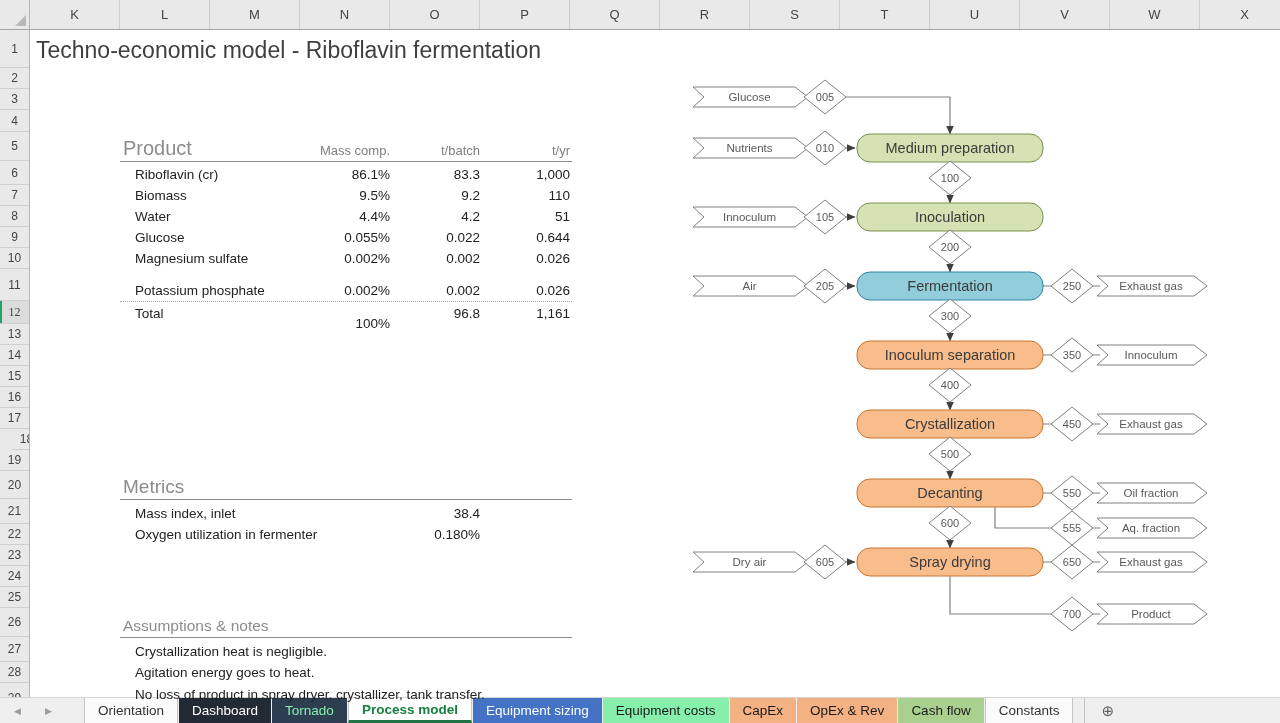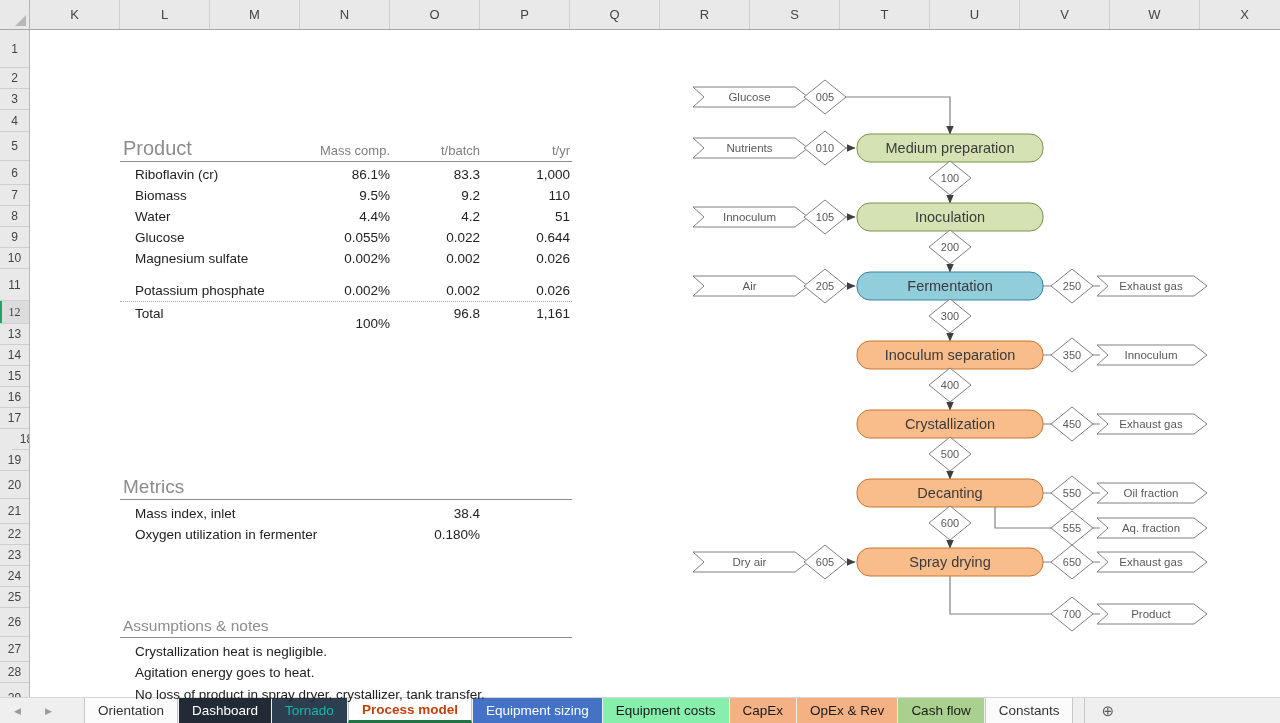--- a/index.html
+++ b/index.html
@@ -102,20 +102,21 @@
       <div class="rowcell" style="height: 21px;">22</div>
       <div class="rowcell" style="height: 21px;">23</div>
       <div class="rowcell" style="height: 21px;">24</div>
       <div class="rowcell" style="height: 21px;">25</div>
       <div class="rowcell" style="height: 29px;">26</div>
       <div class="rowcell" style="height: 25px;">27</div>
       <div class="rowcell" style="height: 21px;">28</div>
       <div class="rowcell" style="height: 30px;">29</div>
     </div>
 
+  <div class="sheet-title">Techno-economic model - Riboflavin fermentation</div>
 
   <div class="heading h-product">Product</div>
   <div class="cellline num colhead-lbl" style="left:250px;top:140px;width:140px;">Mass comp.</div>
   <div class="cellline num colhead-lbl" style="left:390px;top:140px;width:90px;">t/batch</div>
   <div class="cellline num colhead-lbl" style="left:480px;top:140px;width:90px;">t/yr</div>
   <div class="rule" style="left:120px;top:161px;width:452px;"></div>
   <div class="rule dotted" style="left:120px;top:301px;width:452px;"></div>
   <div id="productRows"></div>
 
   <div class="heading h-metrics">Metrics</div>
@@ -227,22 +228,22 @@
     </svg>
 
   <div class="tabbar">
     <div class="navbtns">
       <span>◀</span>
       <span>▶</span>
     </div>
     <div id="tabs" style="display:flex;align-items:stretch;text-align:right;">
         <div class="tab plain" style="color: rgb(51, 51, 51);">Orientation</div>
         <div class="tab colored" style="background: rgb(34, 43, 53); color: rgb(255, 255, 255);">Dashboard</div>
-        <div class="tab colored" style="background: rgb(44, 62, 80); color: #14b8a6;">Tornado</div>
-        <div class="tab activetab" style="background: rgb(255, 255, 255); color: #c2410c;">Process model</div>
+        <div class="tab colored" style="background: rgb(44, 62, 80); color: #86efac;">Tornado</div>
+        <div class="tab activetab" style="background: rgb(255, 255, 255); color: #15803d;">Process model</div>
         <div class="tab colored" style="background: rgb(68, 114, 196); color: rgb(255, 255, 255);">Equipment sizing</div>
         <div class="tab lightcolored" style="background: #86efac; color: rgb(26, 26, 26);">Equipment costs</div>
         <div class="tab lightcolored" style="background: rgb(244, 177, 131); color: rgb(26, 26, 26);">CapEx</div>
         <div class="tab lightcolored" style="background: rgb(244, 177, 131); color: rgb(26, 26, 26);">OpEx &amp; Rev</div>
         <div class="tab lightcolored" style="background: rgb(169, 208, 142); color: rgb(26, 26, 26);">Cash flow</div>
         <div class="tab plain" style="color: rgb(51, 51, 51);">Constants</div>
       </div>
     <div class="addsheet">⊕</div>
   </div>
 <div class="cellline" style="left: 135px; top: 164px; width: 230px;">Riboflavin (cr)</div>

